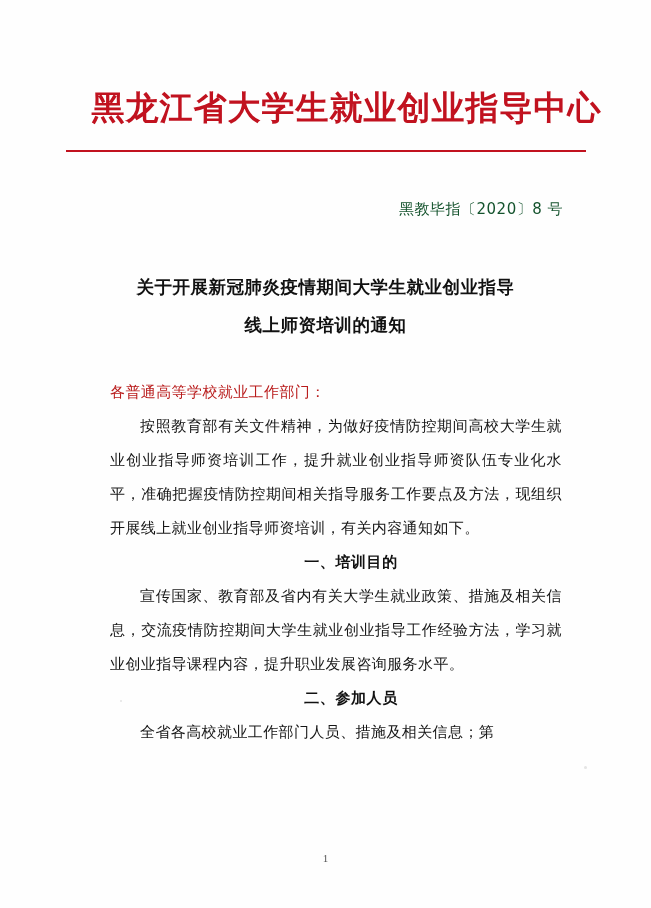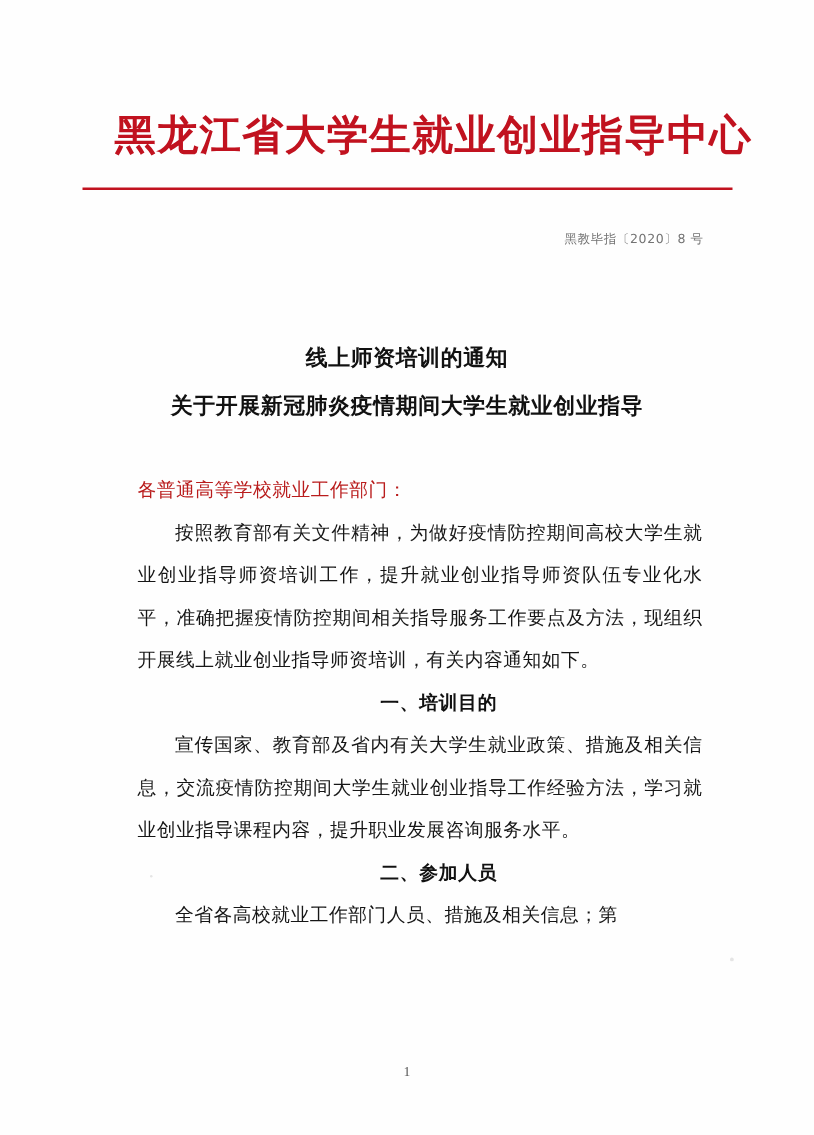--- a/index.html
+++ b/index.html
@@ -44,24 +44,24 @@
   .letterhead-rule {
     margin: 22px auto 0 auto;
     width: 520px;
     height: 2px;
     background: #c1121f;
   }
   
   .doc-number {
     position: absolute;
     right: 88px;
-    top: 184px;
+    top: 200px;
     font-family: "DejaVu Sans", sans-serif;
-    font-size: 10px;
-    color: #737373;
+    font-size: 15px;
+    color: #14532d;
     letter-spacing: 0.5px;
   }
   
   .doc-title {
     position: absolute;
     left: 0;
     top: 268px;
     width: 651px;
     text-align: center;
     font-family: "DejaVu Sans", sans-serif;
@@ -132,22 +132,22 @@
 <div class="page">
 
   <div class="letterhead">
     <div class="letterhead-title">黑龙江省大学生就业创业指导中心</div>
     <div class="letterhead-rule"></div>
   </div>
 
   <div class="doc-number">黑教毕指〔2020〕8 号</div>
 
   <div class="doc-title">
+    <div>关于开展新冠肺炎疫情期间大学生就业创业指导</div>
     <div>线上师资培训的通知</div>
-    <div>关于开展新冠肺炎疫情期间大学生就业创业指导</div>
   </div>
 
   <div class="body-wrap">
     <div class="salutation">各普通高等学校就业工作部门：</div>
 
     <p class="para">按照教育部有关文件精神，为做好疫情防控期间高校大学生就业创业指导师资培训工作，提升就业创业指导师资队伍专业化水平，准确把握疫情防控期间相关指导服务工作要点及方法，现组织开展线上就业创业指导师资培训，有关内容通知如下。</p>
 
     <p class="heading">一、培训目的</p>
     <p class="para">宣传国家、教育部及省内有关大学生就业政策、措施及相关信息，交流疫情防控期间大学生就业创业指导工作经验方法，学习就业创业指导课程内容，提升职业发展咨询服务水平。</p>
 

